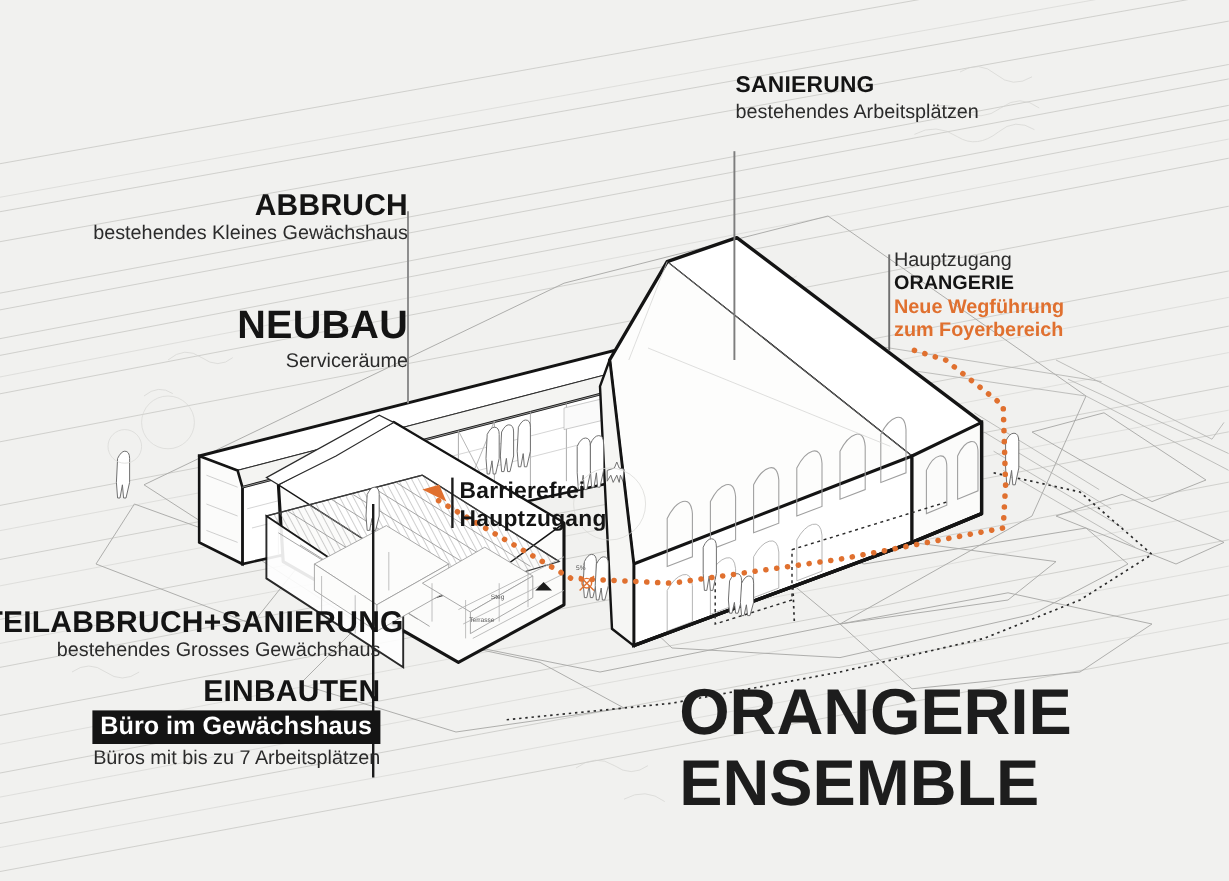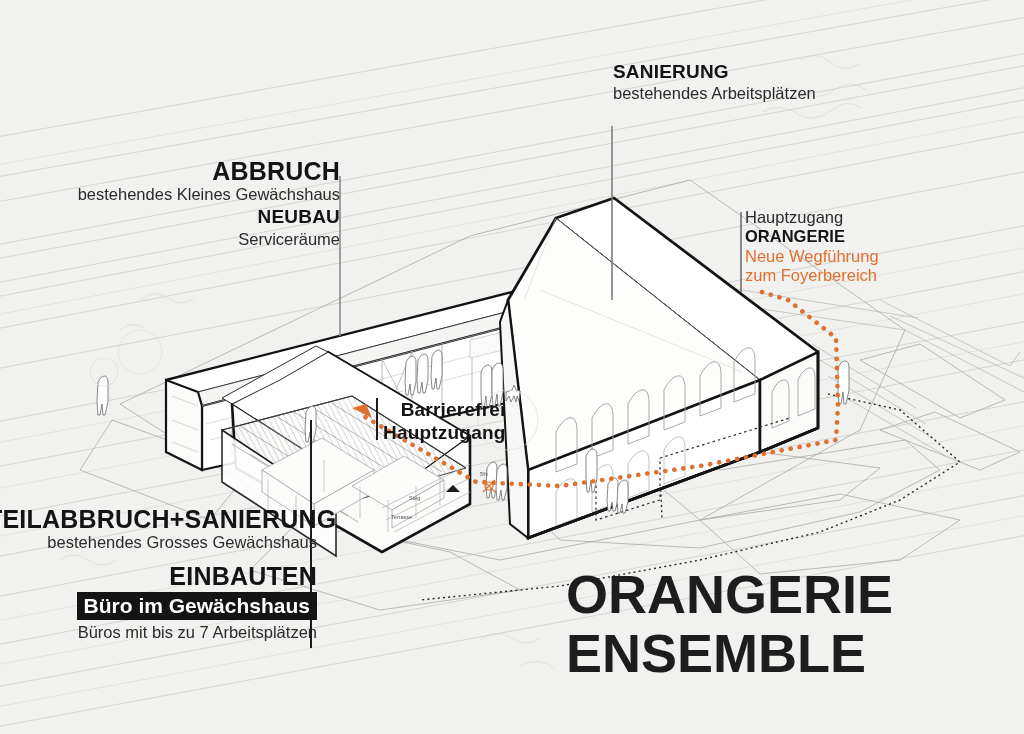--- a/index.html
+++ b/index.html
@@ -31,32 +31,32 @@
   #lbl-sanierung .cap{font-size:19px;}
   #lbl-sanierung .sub{font-size:16.5px;margin-top:2px;}
 
   #lbl-theater{left:613px;top:122px;}
   #lbl-theater .chip{font-size:22px;}
   #lbl-theater .sub{font-size:16.5px;margin-top:3px;}
 
   #lbl-zugang{left:745px;top:208px;}
   #lbl-zugang .t1{font-size:16.5px;color:#2b2b2b;line-height:1.18;}
   #lbl-zugang .t2{font-size:16.5px;font-weight:bold;color:#141414;line-height:1.18;}
-  #lbl-zugang .t3{font-size:16.5px;line-height:1.18;}
+  #lbl-zugang .t3{font-size:16.5px;line-height:1.18;font-weight:bold;}
 
   #lbl-abbruch{right:684px;top:158px;width:330px;}
   #lbl-abbruch .cap{font-size:25px;}
   #lbl-abbruch .sub{font-size:16.5px;margin-top:1px;}
 
   #lbl-neubau{right:684px;top:207px;width:330px;}
-  #lbl-neubau .cap{font-size:19px;}
+  #lbl-neubau .cap{font-size:33px;margin-top:47px;}
   #lbl-neubau .chip{font-size:21px;margin-top:3px;}
   #lbl-neubau .sub{font-size:16.5px;margin-top:3px;}
 
-  #lbl-barrierefrei{left:383px;top:398px;text-align:right;}
+  #lbl-barrierefrei{left:383px;top:398px;}
   #lbl-barrierefrei .cap{font-size:19px;line-height:1.22;}
 
   #lbl-teilabbruch{right:707px;top:506px;width:330px;}
   #lbl-teilabbruch .cap{font-size:25px;}
   #lbl-teilabbruch .sub{font-size:16.5px;margin-top:1px;}
 
   #lbl-einbauten{right:707px;top:563px;width:330px;}
   #lbl-einbauten .cap{font-size:25px;}
   #lbl-einbauten .chip{font-size:21px;margin-top:3px;}
   #lbl-einbauten .sub{font-size:16.5px;margin-top:3px;}

